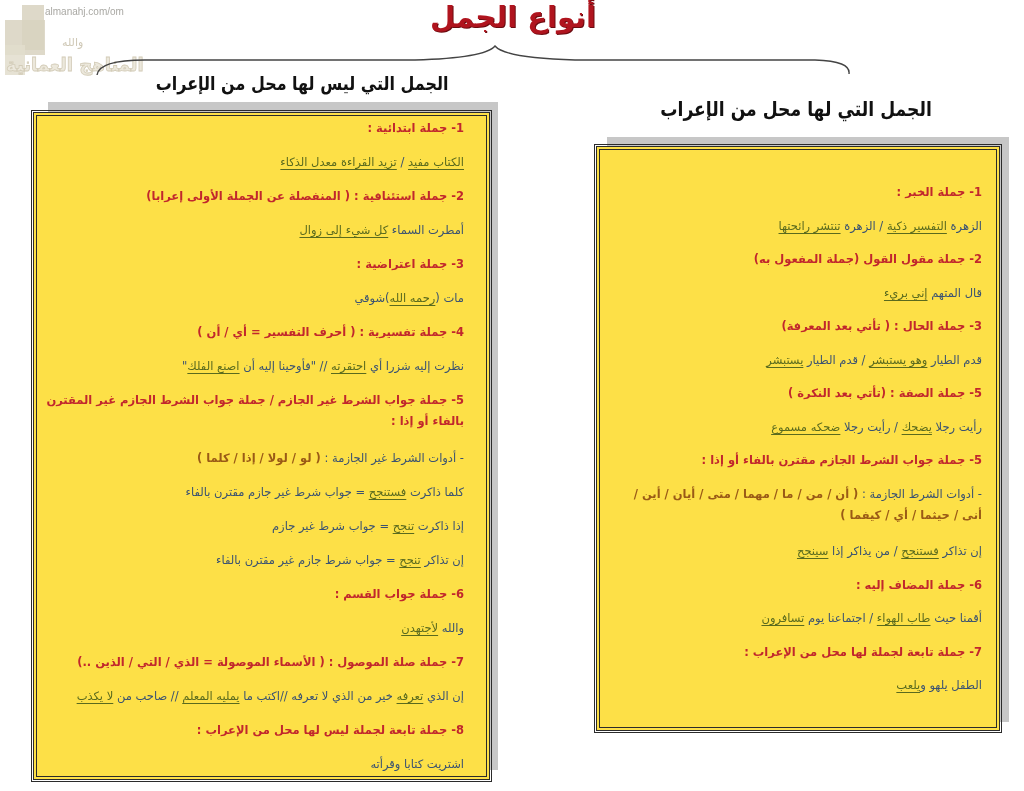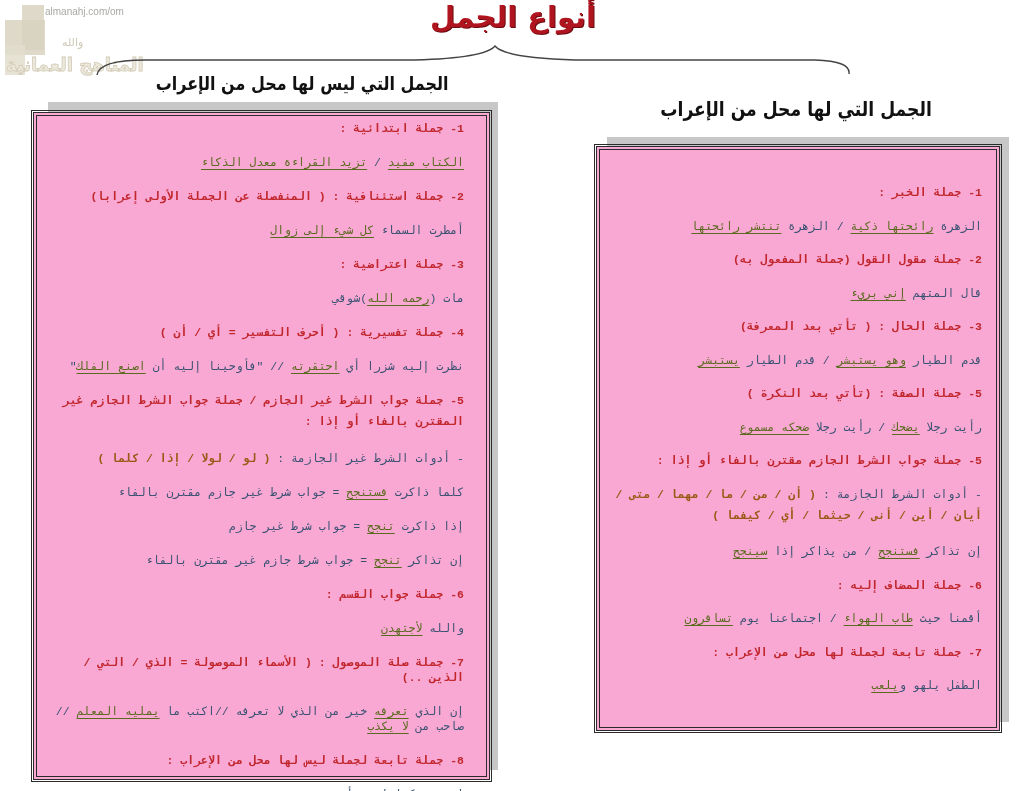--- a/index.html
+++ b/index.html
@@ -23,21 +23,21 @@
   .brace { position: absolute; left: 85px; top: 42px; width: 770px; height: 35px; }
 
   
   .col-heading { position: absolute; font-family: "DejaVu Sans", sans-serif; font-weight: bold; color: #111;
                  direction: rtl; white-space: nowrap; letter-spacing: -0.5px; }
   .heading-left { left: 100px; top: 72px; font-size: 19px; transform: scaleX(.84); transform-origin: right; }
   .heading-right { right: 92px; top: 97px; font-size: 20px; transform: scaleX(.86); transform-origin: right; }
 
   
   .shadow { position: absolute; background: #c7c7c7; }
-  .box { position: absolute; background: #f9a8d4; border: 4px double #2b2b2b; outline: 1px solid #2b2b2b; outline-offset: 1px; font-family: Liberation Mono, monospace; }
+  .box { position: absolute; background: #fde047; border: 4px double #2b2b2b; outline: 1px solid #2b2b2b; outline-offset: 1px; }
   .shadow-left { left: 48px; top: 102px; width: 450px; height: 668px; }
   .box-left { left: 33px; top: 112px; width: 457px; height: 668px; }
   .shadow-right { left: 607px; top: 137px; width: 402px; height: 585px; }
   .box-right { left: 596px; top: 146px; width: 404px; height: 585px; }
 
   .content { position: absolute; right: 22px; direction: rtl; text-align: right; }
   .box-left .content { top: 5px; width: 420px; }
   .box-right .content { top: 3px; width: 372px; right: 14px; margin-top: 32px; }
 
   .line { font-size: 11.5px; line-height: 15px; margin-bottom: 19px; white-space: normal; }
@@ -98,21 +98,21 @@
 
     <div class="line hdr">8- جملة تابعة لجملة ليس لها محل من الإعراب :</div>
     <div class="line ex">اشتريت كتابا وقرأته</div>
   </div>
 </div>
 
 <div class="shadow shadow-right"></div>
 <div class="box box-right">
   <div class="content">
     <div class="line hdr">1- جملة الخبر :</div>
-    <div class="line ex"><span>الزهرة </span><span class="u">رائحتها ذكية</span><span> / الزهرة </span><span class="u">تنتشر رائحتها</span></div>
+    <div class="line ex"><span>الزهرة </span><span class="u">التفسير ذكية</span><span> / الزهرة </span><span class="u">تنتشر رائحتها</span></div>
 
     <div class="line hdr">2- جملة مقول القول (جملة المفعول به)</div>
     <div class="line ex"><span>قال المتهم </span><span class="u">إني بريء</span></div>
 
     <div class="line hdr">3- جملة الحال : ( تأتي بعد المعرفة)</div>
     <div class="line ex"><span>قدم الطيار </span><span class="u">وهو يستبشر</span><span> / قدم الطيار </span><span class="u">يستبشر</span></div>
 
     <div class="line hdr">5- جملة الصفة : (تأتي بعد النكرة )</div>
     <div class="line ex"><span>رأيت رجلا </span><span class="u">يضحك</span><span> / رأيت رجلا </span><span class="u">ضحكه مسموع</span></div>
 

